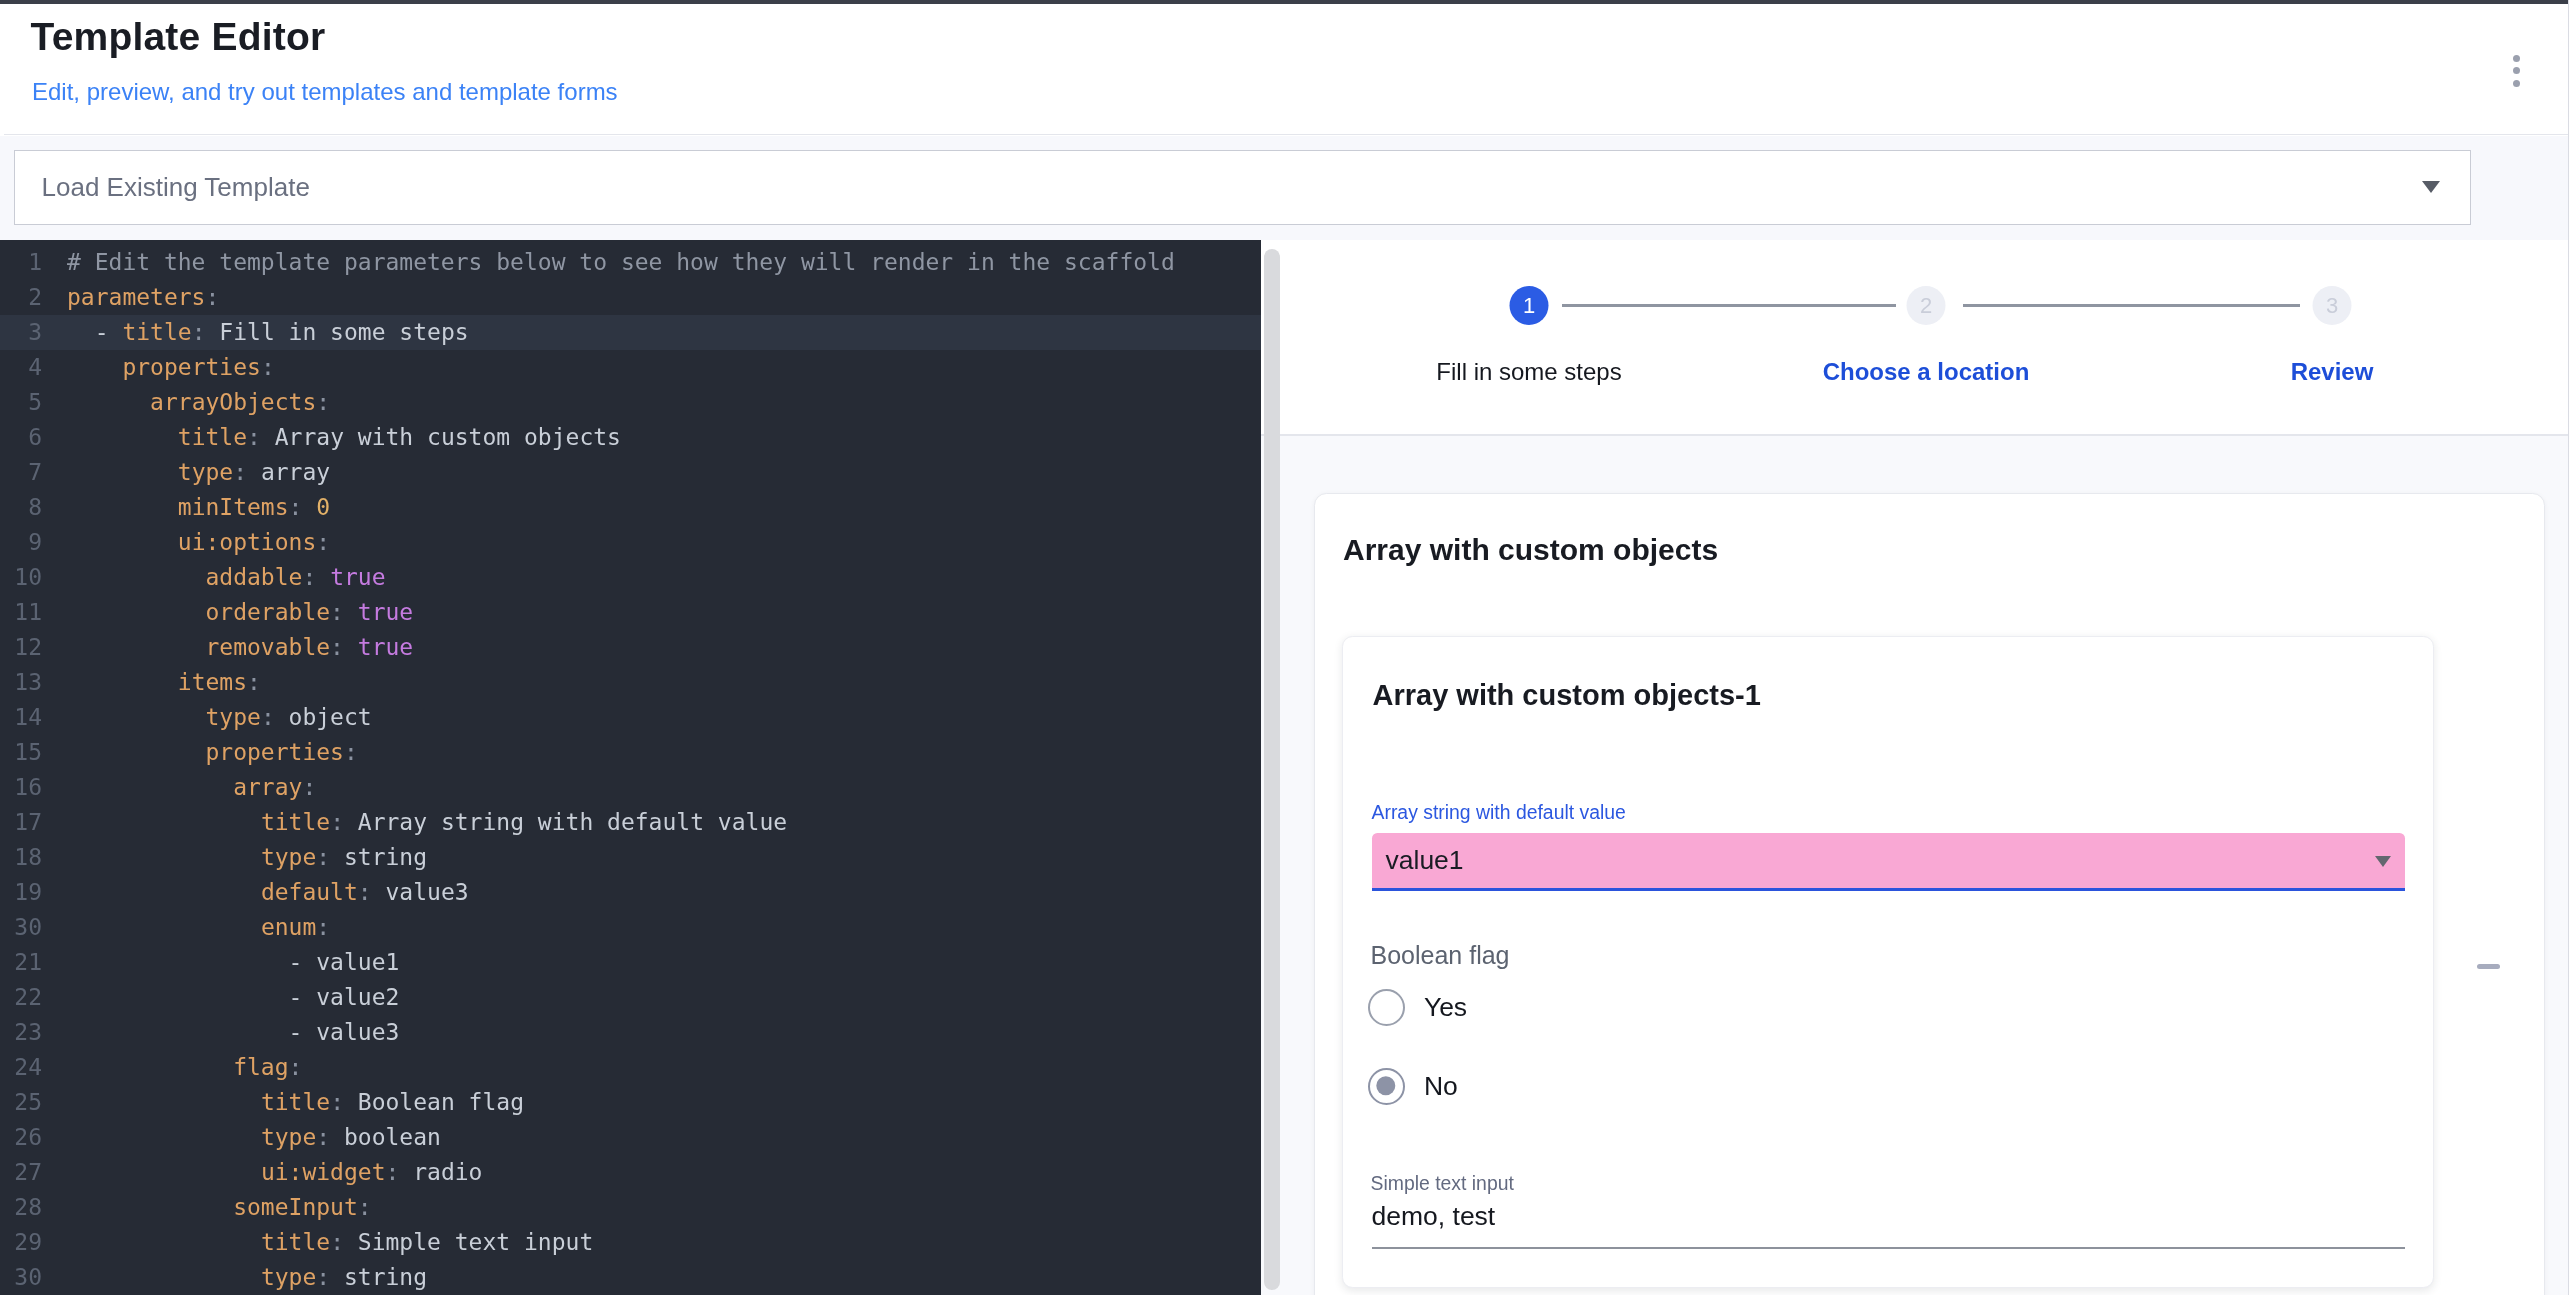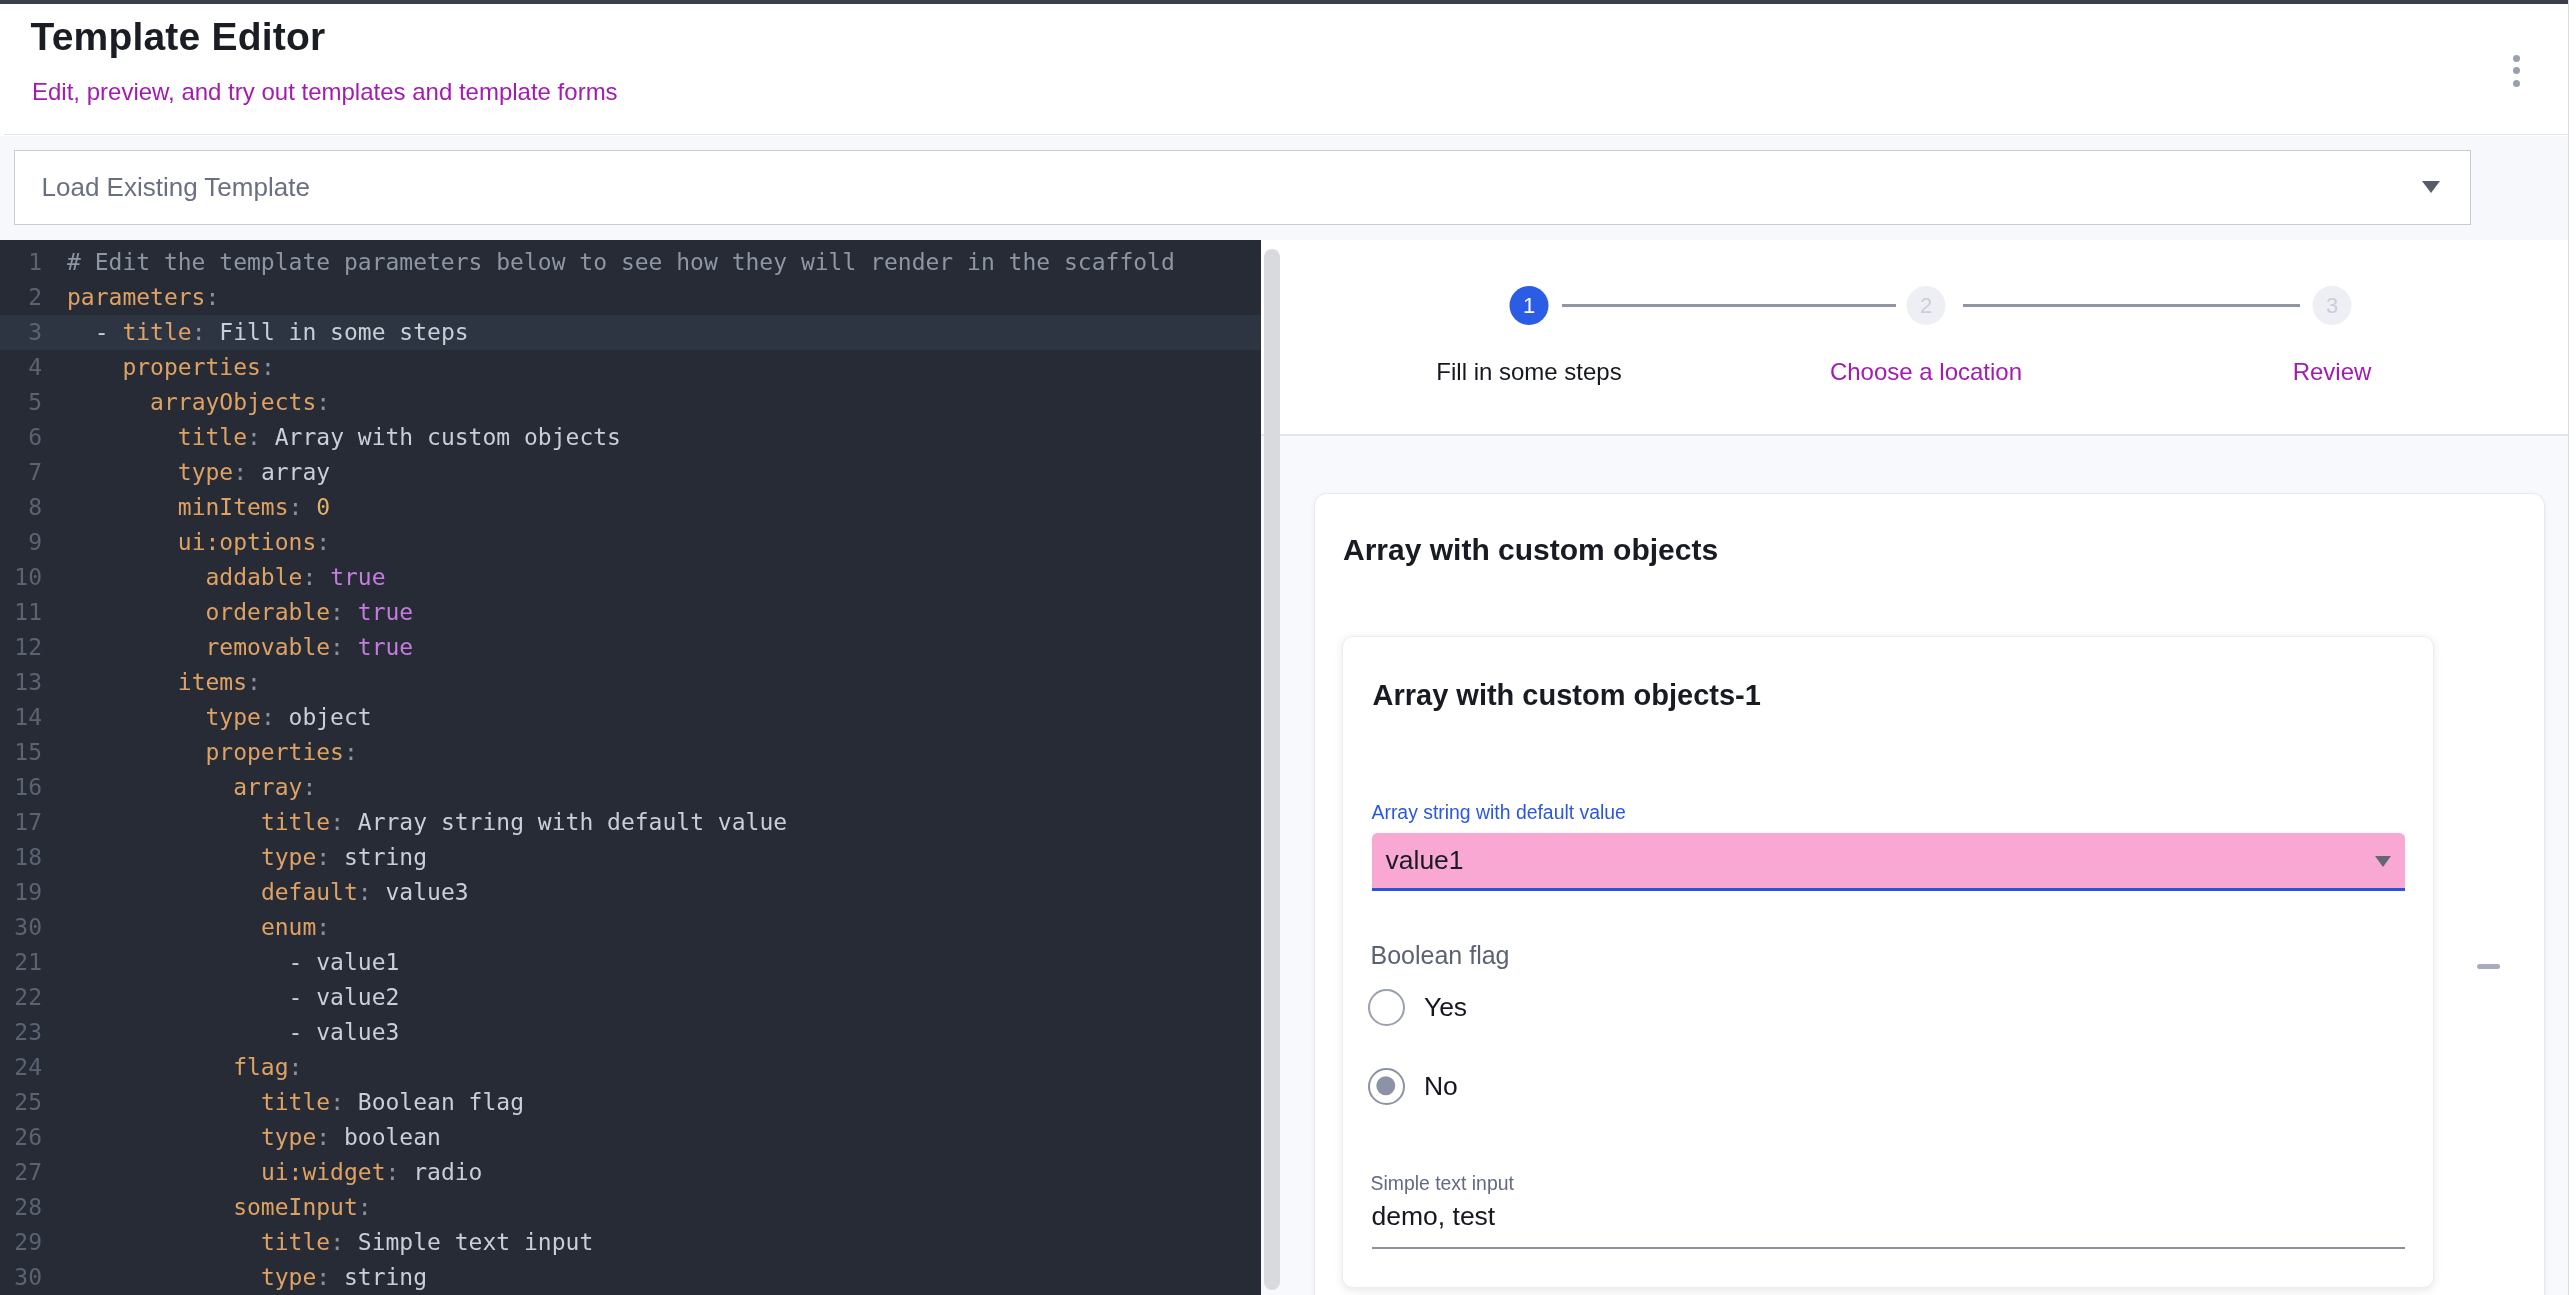--- a/index.html
+++ b/index.html
@@ -7,21 +7,21 @@
   body { font-family:"Liberation Sans", sans-serif; background:#ffffff; overflow:hidden; position:relative; }
 
   .app { position:absolute; left:0; top:0; width:2576px; height:1295px; background:#fff; overflow:hidden; }
 
   
   .top-strip { position:absolute; left:0; top:0; width:2570px; height:4.4px; background:#3b3f49; }
 
   
   .page-header { position:absolute; left:4px; top:4.4px; width:2570px; height:131px; background:#fff; border-bottom:1.8px solid #e4e6ec; }
   .page-title { position:absolute; left:26.5px; top:10.6px; font-size:39px; font-weight:700; color:#1a1d24; letter-spacing:0.2px; }
-  .page-subtitle { position:absolute; left:28px; top:74px; font-size:24px; color:#a21caf; }
+  .page-subtitle { position:absolute; left:28px; top:74px; font-size:24px; color:#3b82f6; }
   .kebab-btn { position:absolute; left:2495px; top:42px; width:35px; height:49px; display:flex; flex-direction:column; align-items:center; justify-content:center; gap:5.3px; cursor:pointer; }
   .kebab-btn i { width:7px; height:7px; border-radius:50%; background:#9ba0ae; }
 
   
   .load-row { position:absolute; left:0; top:136px; width:2570px; height:104px; background:#f7f8fc; }
   .load-select { position:absolute; left:14px; top:14px; width:2457px; height:75px; background:#fff; border:1.8px solid #c9ccd5; border-radius:0; cursor:pointer; }
   .load-select .ph { position:absolute; left:26.5px; top:0; line-height:72px; font-size:26px; color:#6a7080; }
   .caret-down { position:absolute; width:0; height:0; border-left:9.7px solid transparent; border-right:9.7px solid transparent; border-top:12.4px solid #575c66; }
   .load-select .caret-down { right:30px; top:30px; }
   .clear-btn { position:absolute; left:2498px; top:170px; width:35px; height:35px; cursor:pointer; }
@@ -42,21 +42,21 @@
   .editor-thumb { position:absolute; left:1264px; top:249px; width:16px; height:1041px; background:#d9dadd; border-radius:8px; cursor:pointer; z-index:5; }
 
   
   .panel { position:absolute; left:1261px; top:240px; width:1309px; height:1055px; background:#fff; }
   .stepper { position:absolute; left:0; top:0; width:1309px; height:194px; background:#fff; }
   .step-circle { position:absolute; top:46px; width:39px; height:39px; border-radius:50%; transform:translateX(-50%); display:flex; align-items:center; justify-content:center; font-size:22px; }
   .step-circle.active { background:#2b5ce4; color:#ffffff; }
   .step-circle.upcoming { background:#edeff5; color:#c9cdd9; }
   .step-label { position:absolute; top:118px; transform:translateX(-50%); font-size:24px; white-space:nowrap; }
   .step-label.active { color:#15181f; font-weight:500; }
-  .step-label.upcoming { color:#a21caf; font-weight:400; }
+  .step-label.upcoming { color:#1d4ed8; font-weight:700; }
   .connector { position:absolute; top:64px; height:2.7px; background:#8f95a1; }
 
   .panel-divider { position:absolute; left:0; top:194px; width:1309px; height:1.8px; background:#e4e6ec; }
   .panel-body { position:absolute; left:0; top:196px; width:1309px; height:859px; background:#f8f9fc; }
 
   .outer-card { position:absolute; left:53px; top:57px; width:1231px; height:848px; background:#fff; border:1.8px solid #e7e9ee; border-radius:12.4px; box-shadow:0 1.8px 5.3px rgba(30,35,50,0.05); }
   .section-title { position:absolute; left:28px; top:39px; font-size:30px; font-weight:700; color:#181b22; }
 
   .inner-card { position:absolute; left:26.5px; top:142px; width:1092px; height:652px; background:#fff; border:0.9px solid #ecedf2; border-radius:10.6px; box-shadow:0 2.7px 8.8px rgba(30,35,50,0.10); }
   .item-title { position:absolute; left:30px; top:42px; font-size:29px; font-weight:700; color:#181b22; }

